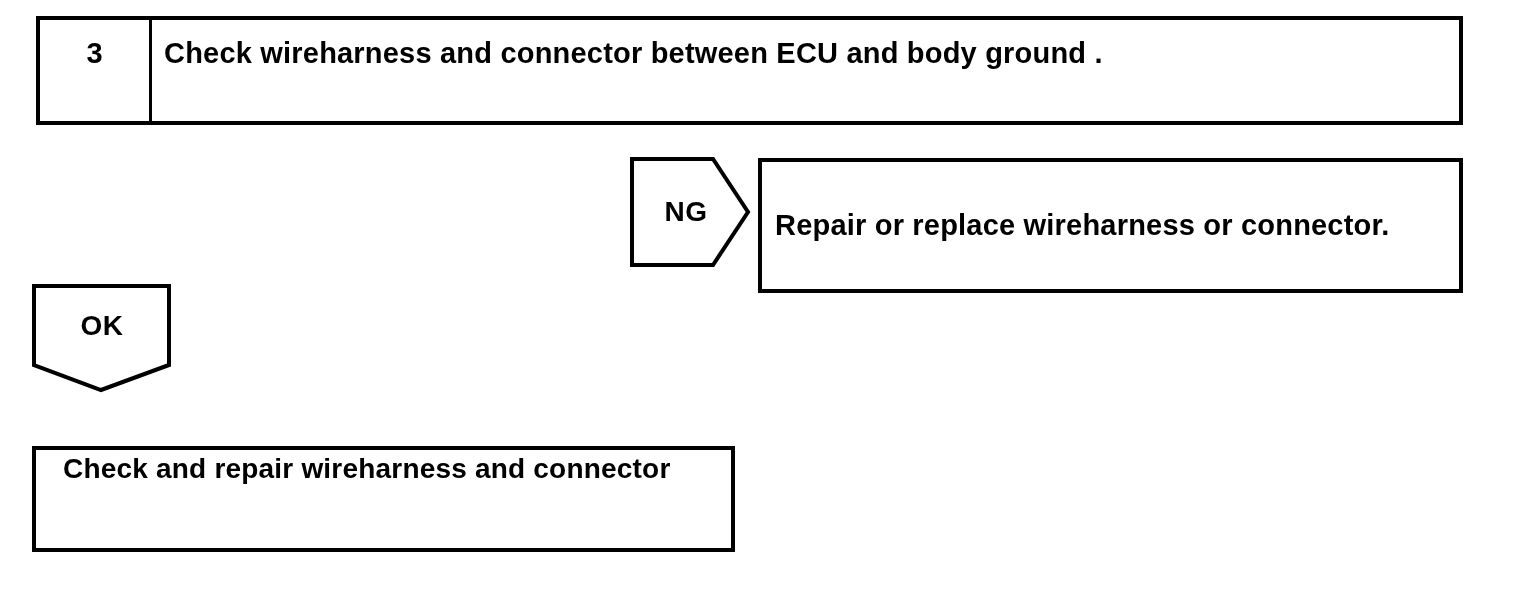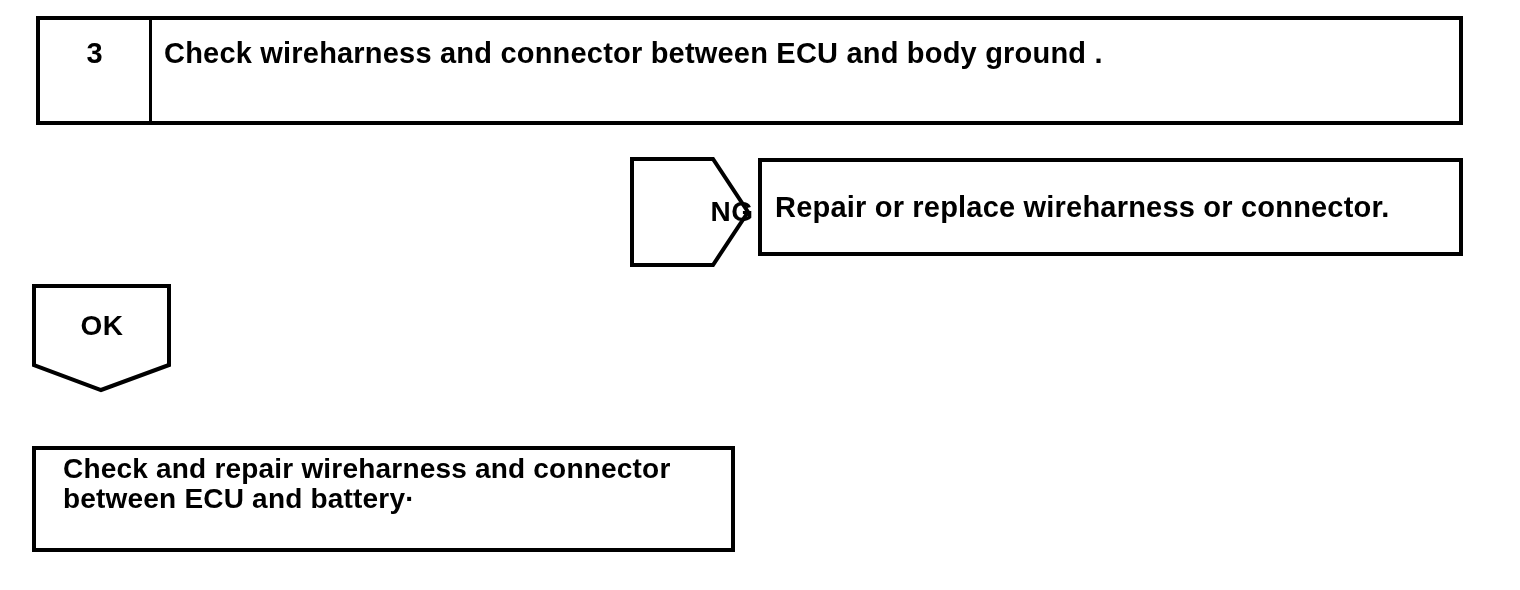--- a/index.html
+++ b/index.html
@@ -45,27 +45,27 @@
     left: 630px; top: 157px;
     width: 122px; height: 112px;
   }
   .ng-connector svg { position: absolute; left: 0; top: 0; }
   .connector-label {
     position: absolute;
     display: flex; align-items: center; justify-content: center;
     font-size: 28px;
     letter-spacing: 0.5px;
   }
-  .ng-label { left: 0; top: 0; width: 112px; height: 110px; margin-left: 46px; }
+  .ng-label { left: 0; top: 0; width: 112px; height: 110px; }
 
   
   .ng-action-box {
     position: absolute;
     left: 758px; top: 158px;
-    width: 705px; height: 98px;
+    width: 705px; height: 135px;
     display: flex;
     align-items: center;
     padding-left: 13px;
     font-size: 29px;
     letter-spacing: 0.2px;
   }
 
   
   .ok-connector {
     position: absolute;
@@ -109,16 +109,15 @@
 
   <div class="ok-connector">
     <svg width="142" height="110" viewBox="0 0 142 110">
       <polygon points="2,2 137,2 137,81 69,106 2,81" fill="#ffffff" stroke="#000000" stroke-width="4" stroke-linejoin="miter"></polygon>
     </svg>
     <div class="connector-label ok-label">OK</div>
   </div>
 
   <div class="result-box box-border">
     <div>Check and repair wireharness and connector</div>
-    <div>between ECU and battery·</div>
   </div>
 
 </div>
 
 </body></html>

